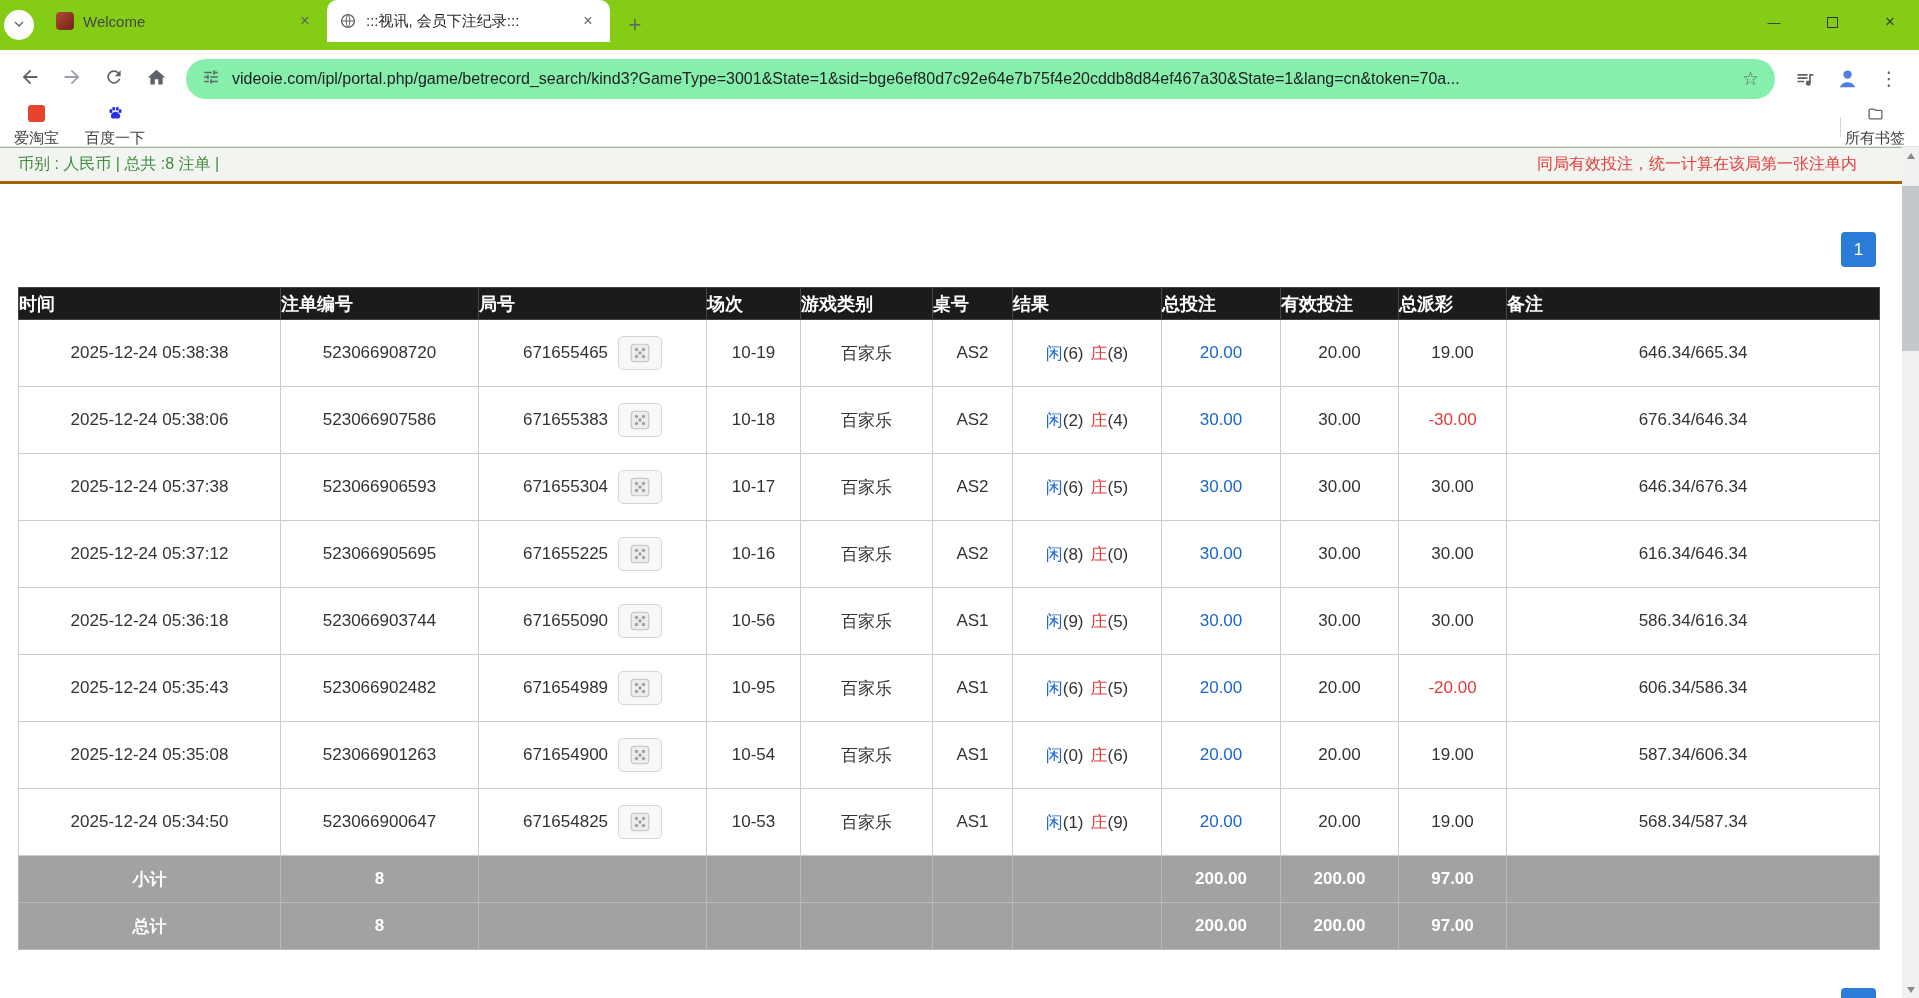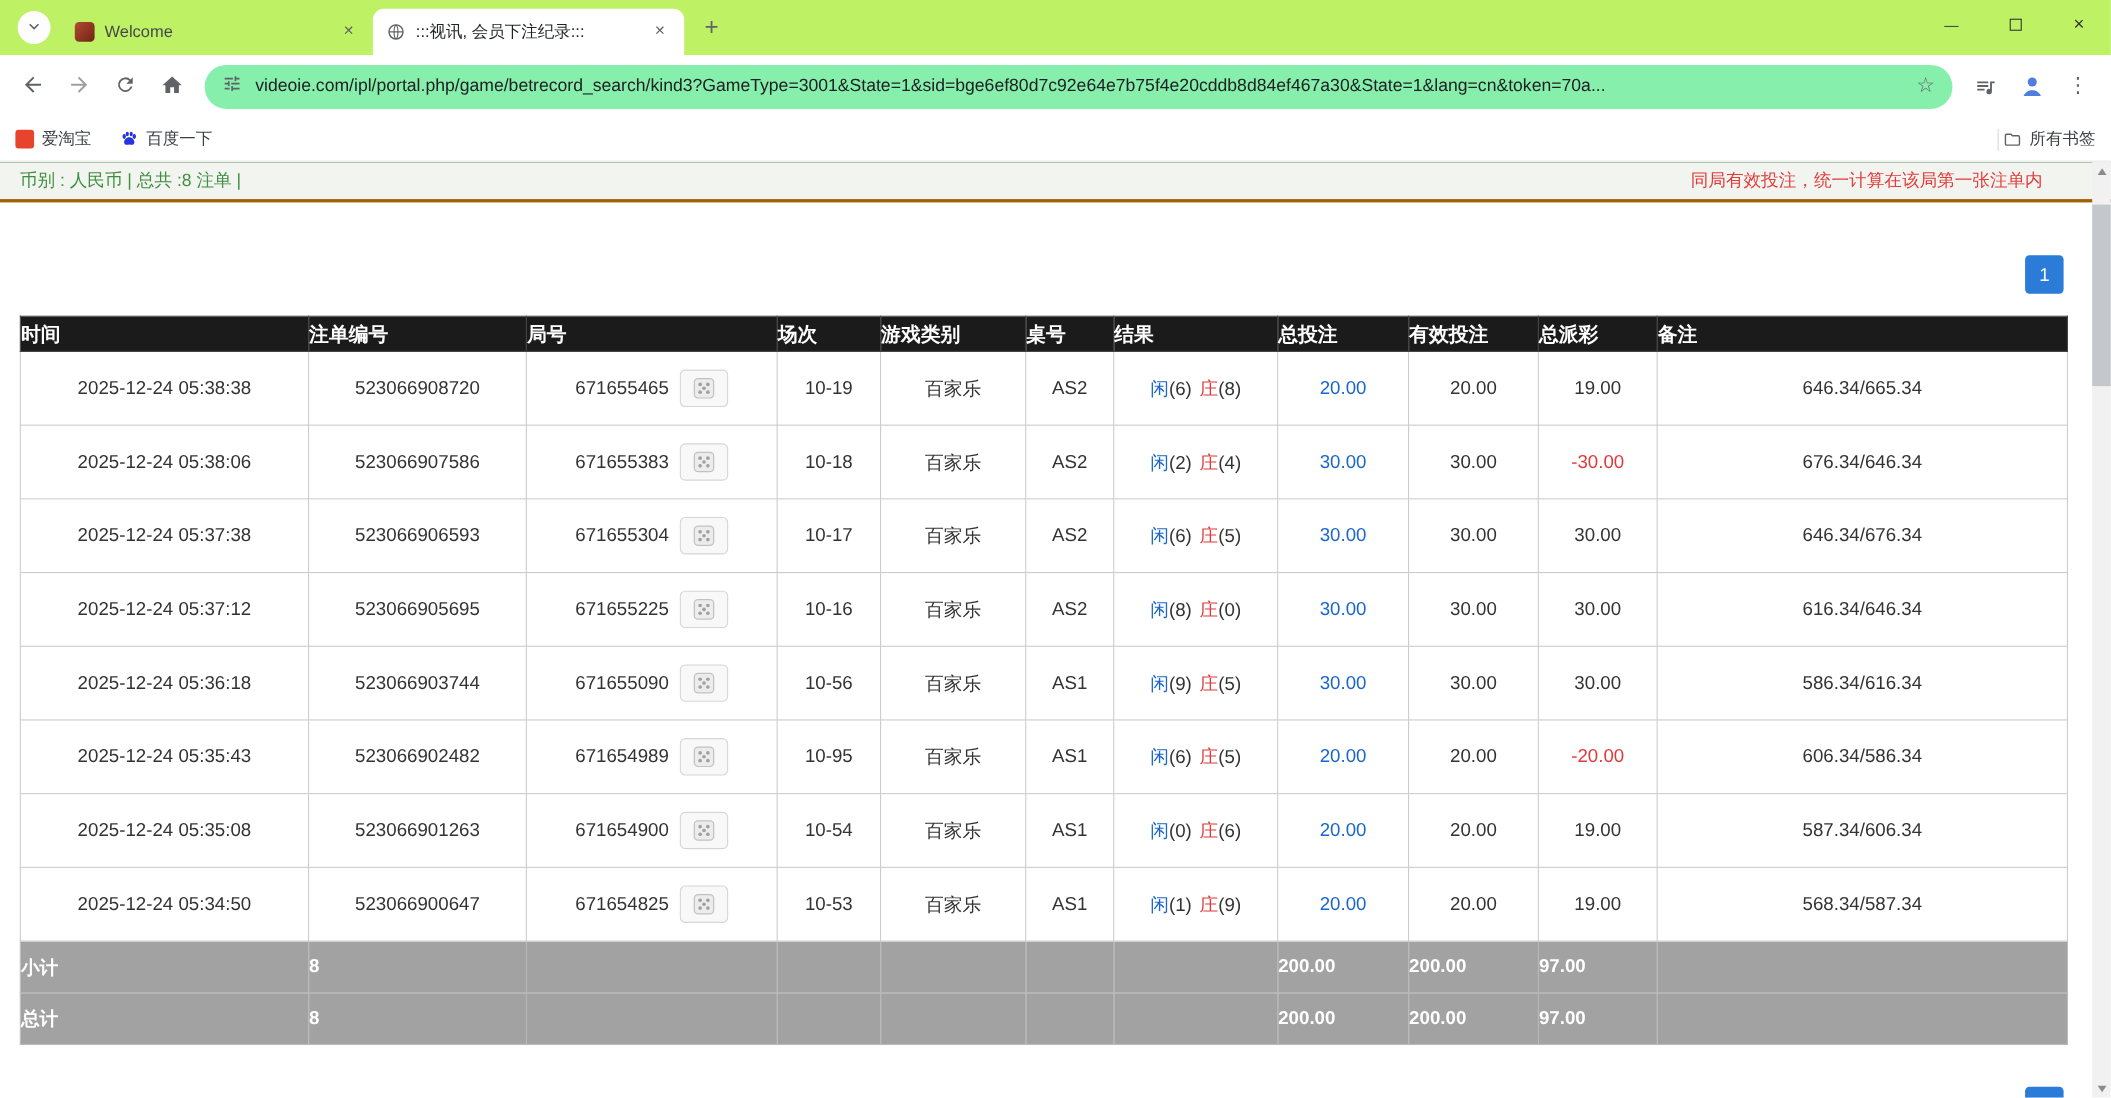--- a/index.html
+++ b/index.html
@@ -1,21 +1,21 @@
 <!DOCTYPE html>
 <html style="--header-bg: #1b1b1b; --footer-bg: #a2a2a2; --amount-blue: #1a66cc; --negative-red: #e03a3a; --player-blue: #1a66cc; --banker-red: #e03a3a; --pagination-blue: #2b7bd9; --summary-green: #3f8e3f; --notice-red: #e23b3b;"><head>
 <meta charset="utf-8">
 <style>
   * { box-sizing: border-box; margin: 0; padding: 0; }
   html, body { width: 1919px; height: 998px; overflow: hidden; }
   body { font-family: "Liberation Sans", "DejaVu Sans", sans-serif; background: #fff; position: relative; }
   button { font-family: inherit; border: none; background: none; cursor: pointer; }
 
   
-  .tabstrip { height: 50px; background: #bef264; display: flex; align-items: flex-end; position: relative; padding-left: 12px; }
+  .tabstrip { height: 50px; background: #84cc16; display: flex; position: relative; padding-left: 0; }
   .tab-search { align-self: center; width: 30px; height: 30px; border-radius: 50%; background: #fdfdfe; display: flex; align-items: center; justify-content: center; margin: 0 10px 0 4px; flex: none; }
   .tab { width: 283px; height: 42px; display: flex; align-items: center; gap: 9px; padding: 0 12px; border-radius: 10px 10px 0 0; font-size: 15px; color: #45494d; flex: none; }
   .tab.active { background: #fff; color: #1f2124; }
   .tab-title { flex: 1; white-space: nowrap; overflow: hidden; text-overflow: ellipsis; }
   .tab-close { width: 20px; height: 20px; border-radius: 50%; display: flex; align-items: center; justify-content: center; font-size: 16px; color: #5f6368; flex: none; }
   .favicon { width: 18px; height: 18px; flex: none; display: flex; align-items: center; justify-content: center; }
   .fav-welcome { border-radius: 4px; background: linear-gradient(135deg, #b24a32, #6f2417); }
   .new-tab { align-self: center; width: 34px; height: 34px; border-radius: 50%; font-size: 22px; color: #5f6368; display: flex; align-items: center; justify-content: center; margin-left: 8px; }
   .win-controls { position: absolute; top: 0; right: 0; height: 44px; display: flex; }
   .win-controls button { width: 58px; height: 44px; display: flex; align-items: center; justify-content: center; font-size: 13px; color: #33373b; }
@@ -24,40 +24,40 @@
   
   .toolbar { height: 57px; background: #fff; display: flex; align-items: center; padding: 0 10px; gap: 2px; }
   .nav-btn { width: 40px; height: 40px; border-radius: 50%; display: flex; align-items: center; justify-content: center; color: #5f6368; flex: none; }
   .omnibox { flex: 1; height: 40px; background: #86efac; border-radius: 20px; display: flex; align-items: center; gap: 12px; padding: 0 16px; margin: 0 8px; overflow: hidden; }
   .url { flex: 1; font-size: 16px; color: #202124; white-space: nowrap; overflow: hidden; }
   .glyph-star { font-size: 19px; color: #5f6368; }
   .glyph-kebab { font-size: 19px; color: #5f6368; letter-spacing: 0; }
 
   
   .bookmarks-bar { height: 40px; background: #fff; border-bottom: 1px solid #e3e5e8; display: flex; align-items: center; padding: 0 14px; gap: 26px; font-size: 15px; color: #3c4043; }
-  .bm { display: flex; align-items: center; gap: 7px; }
+  .bm { display: flex; align-items: center; gap: 7px; flex-direction: column; }
   .bm-icon { width: 17px; height: 17px; display: flex; align-items: center; justify-content: center; flex: none; }
   .taobao { background: #e8432d; border-radius: 3px; }
   .bm-right { margin-left: auto; display: flex; align-items: center; gap: 4px; }
   .vsep { width: 1px; height: 20px; background: #d4d7da; }
 
   
   .content { position: relative; height: 851px; overflow: hidden; background: #fff; }
   .infobar { height: 37px; background: #f2f4f0; border-top: 1px solid #a3bb9c; border-bottom: 3px solid #a16207; display: flex; align-items: center; justify-content: space-between; padding: 0 62px 0 18px; }
   .summary { color: var(--summary-green, #3f8e3f); font-size: 16px; }
   .notice { color: var(--notice-red, #e23b3b); font-size: 16px; }
   .pag-top { display: flex; justify-content: flex-end; padding-right: 43px; margin: 48px 0 20px; }
   .pag-btn { width: 35px; height: 35px; background: var(--pagination-blue, #2b7bd9); color: #fff; font-size: 17px; border-radius: 4px; display: flex; align-items: center; justify-content: center; }
   .pag-bottom { position: absolute; right: 43px; top: 841px; }
 
   
   .bet-table { margin-left: 18px; width: 1861px; border-collapse: collapse; table-layout: fixed; }
   .bet-table th { background: var(--header-bg, #1b1b1b); color: #fff; font-size: 18px; font-weight: bold; height: 32px; border: 1px solid #454545; text-align: left; }
   .bet-table tbody td { height: 67px; border: 1px solid #ccc; font-size: 17px; color: #333; text-align: center; background: #fff; }
-  .bet-table tfoot td { height: 47px; background: var(--footer-bg, #a2a2a2); color: #fff; font-weight: bold; font-size: 17px; border: 1px solid #b9b9b9; }
+  .bet-table tfoot td { height: 47px; background: var(--footer-bg, #a2a2a2); color: #fff; font-weight: bold; font-size: 17px; text-align: center; border: 1px solid #b9b9b9; }
   .total-row td { border-top: 2px solid #e2e2e2; }
   .c-blue { color: var(--amount-blue, #1a66cc) !important; }
   .neg { color: var(--negative-red, #e03a3a) !important; }
   .xian { color: var(--player-blue, #1a66cc); }
   .zhuang { color: var(--banker-red, #e03a3a); }
   .res-num { color: #333; }
   .res-player { margin-right: 7px; }
   .round-no { vertical-align: middle; }
   .media-btn { display: inline-flex; align-items: center; justify-content: center; width: 44px; height: 34px; border: 1px solid #d6d6d6; border-radius: 5px; background: #f8f8f8; vertical-align: middle; margin-left: 10px; }
 

